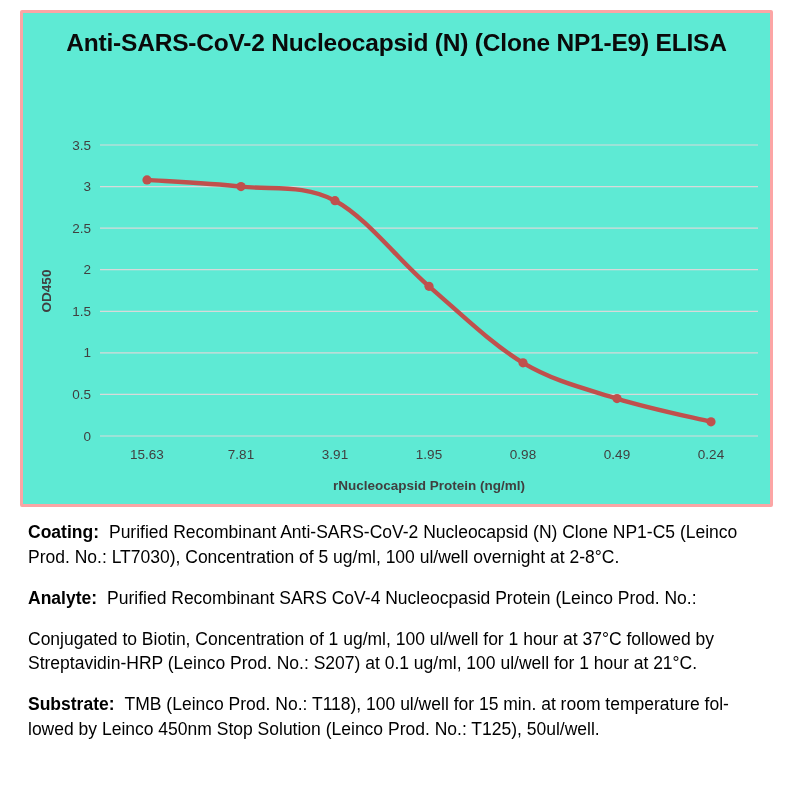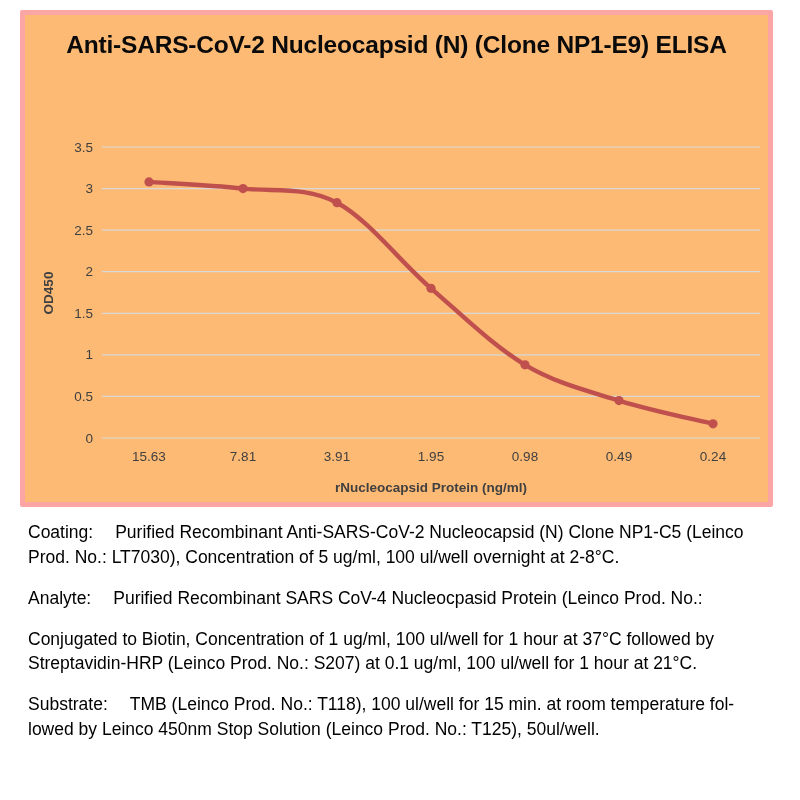--- a/index.html
+++ b/index.html
@@ -2,32 +2,32 @@
 <html><head>
 <meta charset="utf-8">
 <style>
   html,body{margin:0;padding:0;background:#ffffff;}
   body{
     width:800px;height:800px;position:relative;overflow:hidden;
     font-family:"Liberation Sans",sans-serif;color:#000;
   }
   .chart-card{
     position:absolute;left:20px;top:10px;width:753px;height:497px;
-    border:5px solid #fca5a5;border-radius:2px;background:#fdba74;box-sizing:border-box;
+    border:3px solid #fca5a5;border-radius:2px;background:#5eead4;box-sizing:border-box;
   }
   .card-title{
     position:absolute;top:14px;left:0;right:0;text-align:center;
     font-weight:700;font-size:24.5px;line-height:32px;color:#0a0a0a;
     letter-spacing:-0.2px;white-space:nowrap;
   }
   .chart-svg{position:absolute;left:0;top:0;}
   .notes{position:absolute;left:28px;top:520px;width:760px;font-size:17.5px;line-height:24.5px;color:#000;}
   .para{margin:0 0 16.5px 0;}
   .nline{white-space:nowrap;}
-  .nlabel{font-weight:400;padding-right:22px;}
+  .nlabel{font-weight:700;padding-right:10px;}
 </style>
 </head>
 <body>
 
 <div class="chart-card">
   <div class="card-title">
     <div>Anti-SARS-CoV-2 Nucleocapsid (N) (Clone NP1-E9) ELISA</div>
   </div>
   <svg id="chart-svg" class="chart-svg" width="753" height="497" viewBox="0 0 753 497">
       <line x1="77" y1="423" x2="735" y2="423" stroke="#D9D9D9" stroke-width="1.2"></line>

